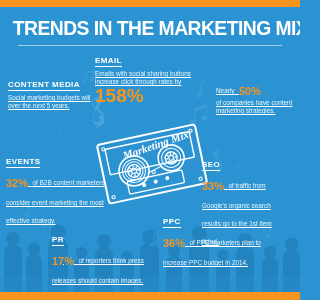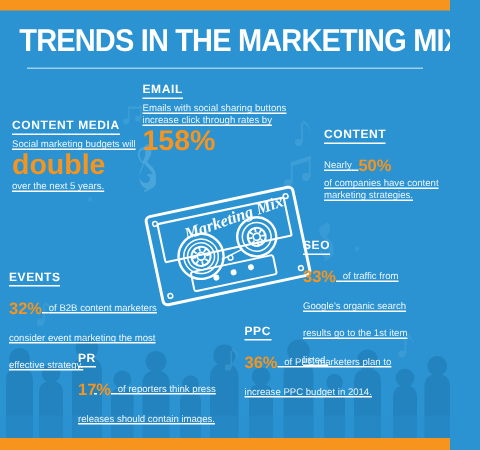--- a/index.html
+++ b/index.html
@@ -73,21 +73,21 @@
   .big-lg{font-size:19px;line-height:20px;}
   .big-inline{
     color:#f7941e;font-weight:bold;font-size:11px;line-height:15px;
     vertical-align:-2px;
   }
 
   
   #stat-email{left:95px;top:49px;width:110px;}
   #stat-social{left:8px;top:73px;width:95px;}
   #stat-content{left:216px;top:79px;width:82px;}
-  #stat-events{left:6px;top:150px;width:99px;margin-top:24px;}
+  #stat-events{left:6px;top:150px;width:99px;}
   #stat-seo{left:202px;top:153px;width:86px;}
   #stat-pr{left:52px;top:228px;width:94px;}
   #stat-ppc{left:163px;top:210px;width:98px;}
 
   
   .cassette{
     position:absolute;left:96px;top:118px;width:112px;height:92px;z-index:3;
   }
 </style>
 </head>
@@ -197,26 +197,24 @@
 
   <div class="stat" id="stat-email">
     <div class="hdr">EMAIL</div>
     <div class="body">Emails with social sharing buttons increase click through rates by</div>
     <div class="big big-lg">158%</div>
   </div>
 
   <div class="stat" id="stat-social">
     <div class="hdr">CONTENT MEDIA</div>
     <div class="body">Social marketing budgets will</div>
-    <div class="big big-lg">double</div>
     <div class="body">over the next 5 years.</div>
   </div>
 
   <div class="stat" id="stat-content">
-    <div class="hdr">CONTENT</div>
     <div>
       <span class="body">Nearly</span>
       <span class="big-inline">50%</span>
     </div>
     <div class="body">of companies have content marketing strategies.</div>
   </div>
 
   <div class="stat" id="stat-events">
     <div class="hdr">EVENTS</div>
     <div>

